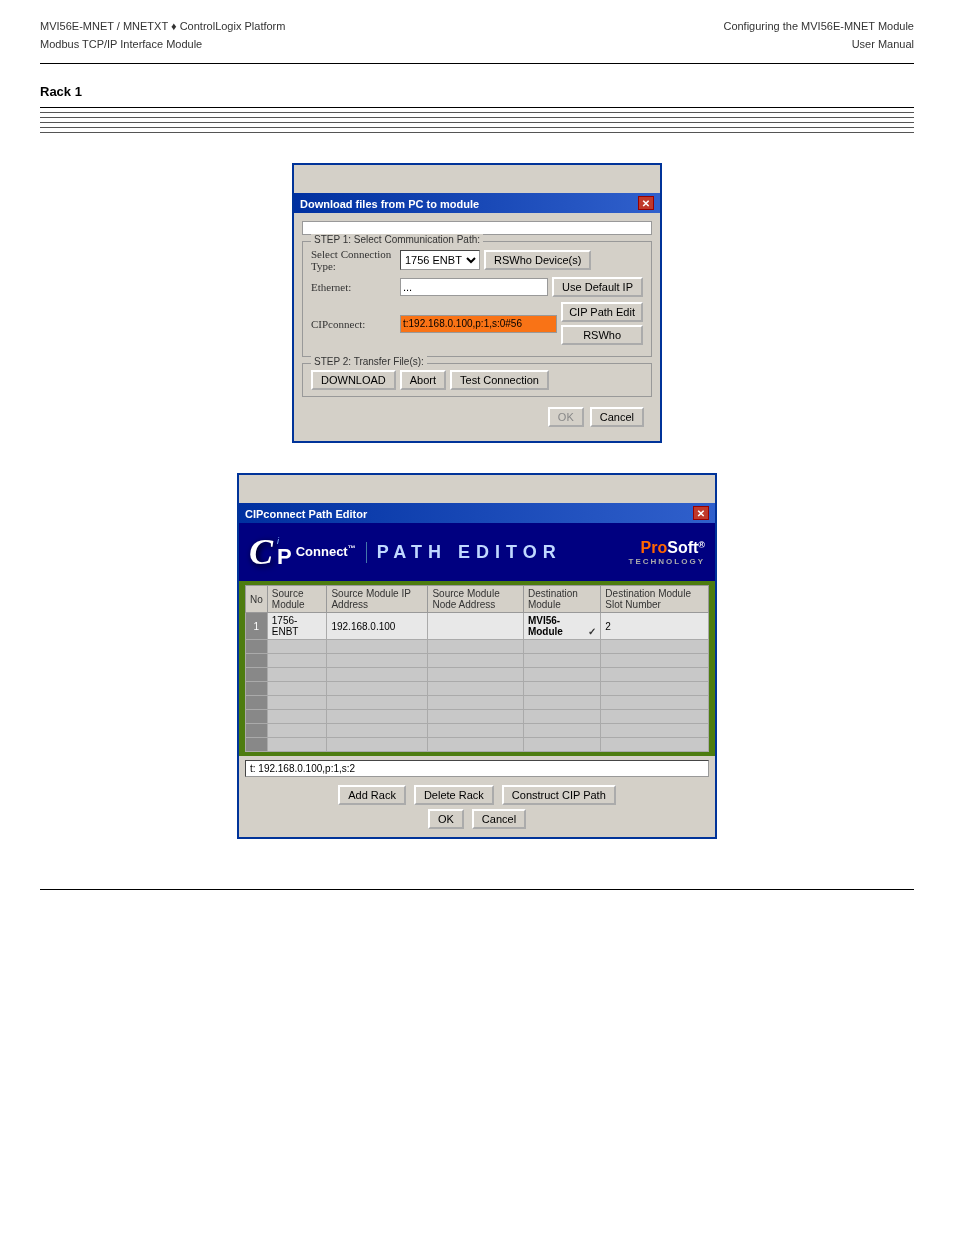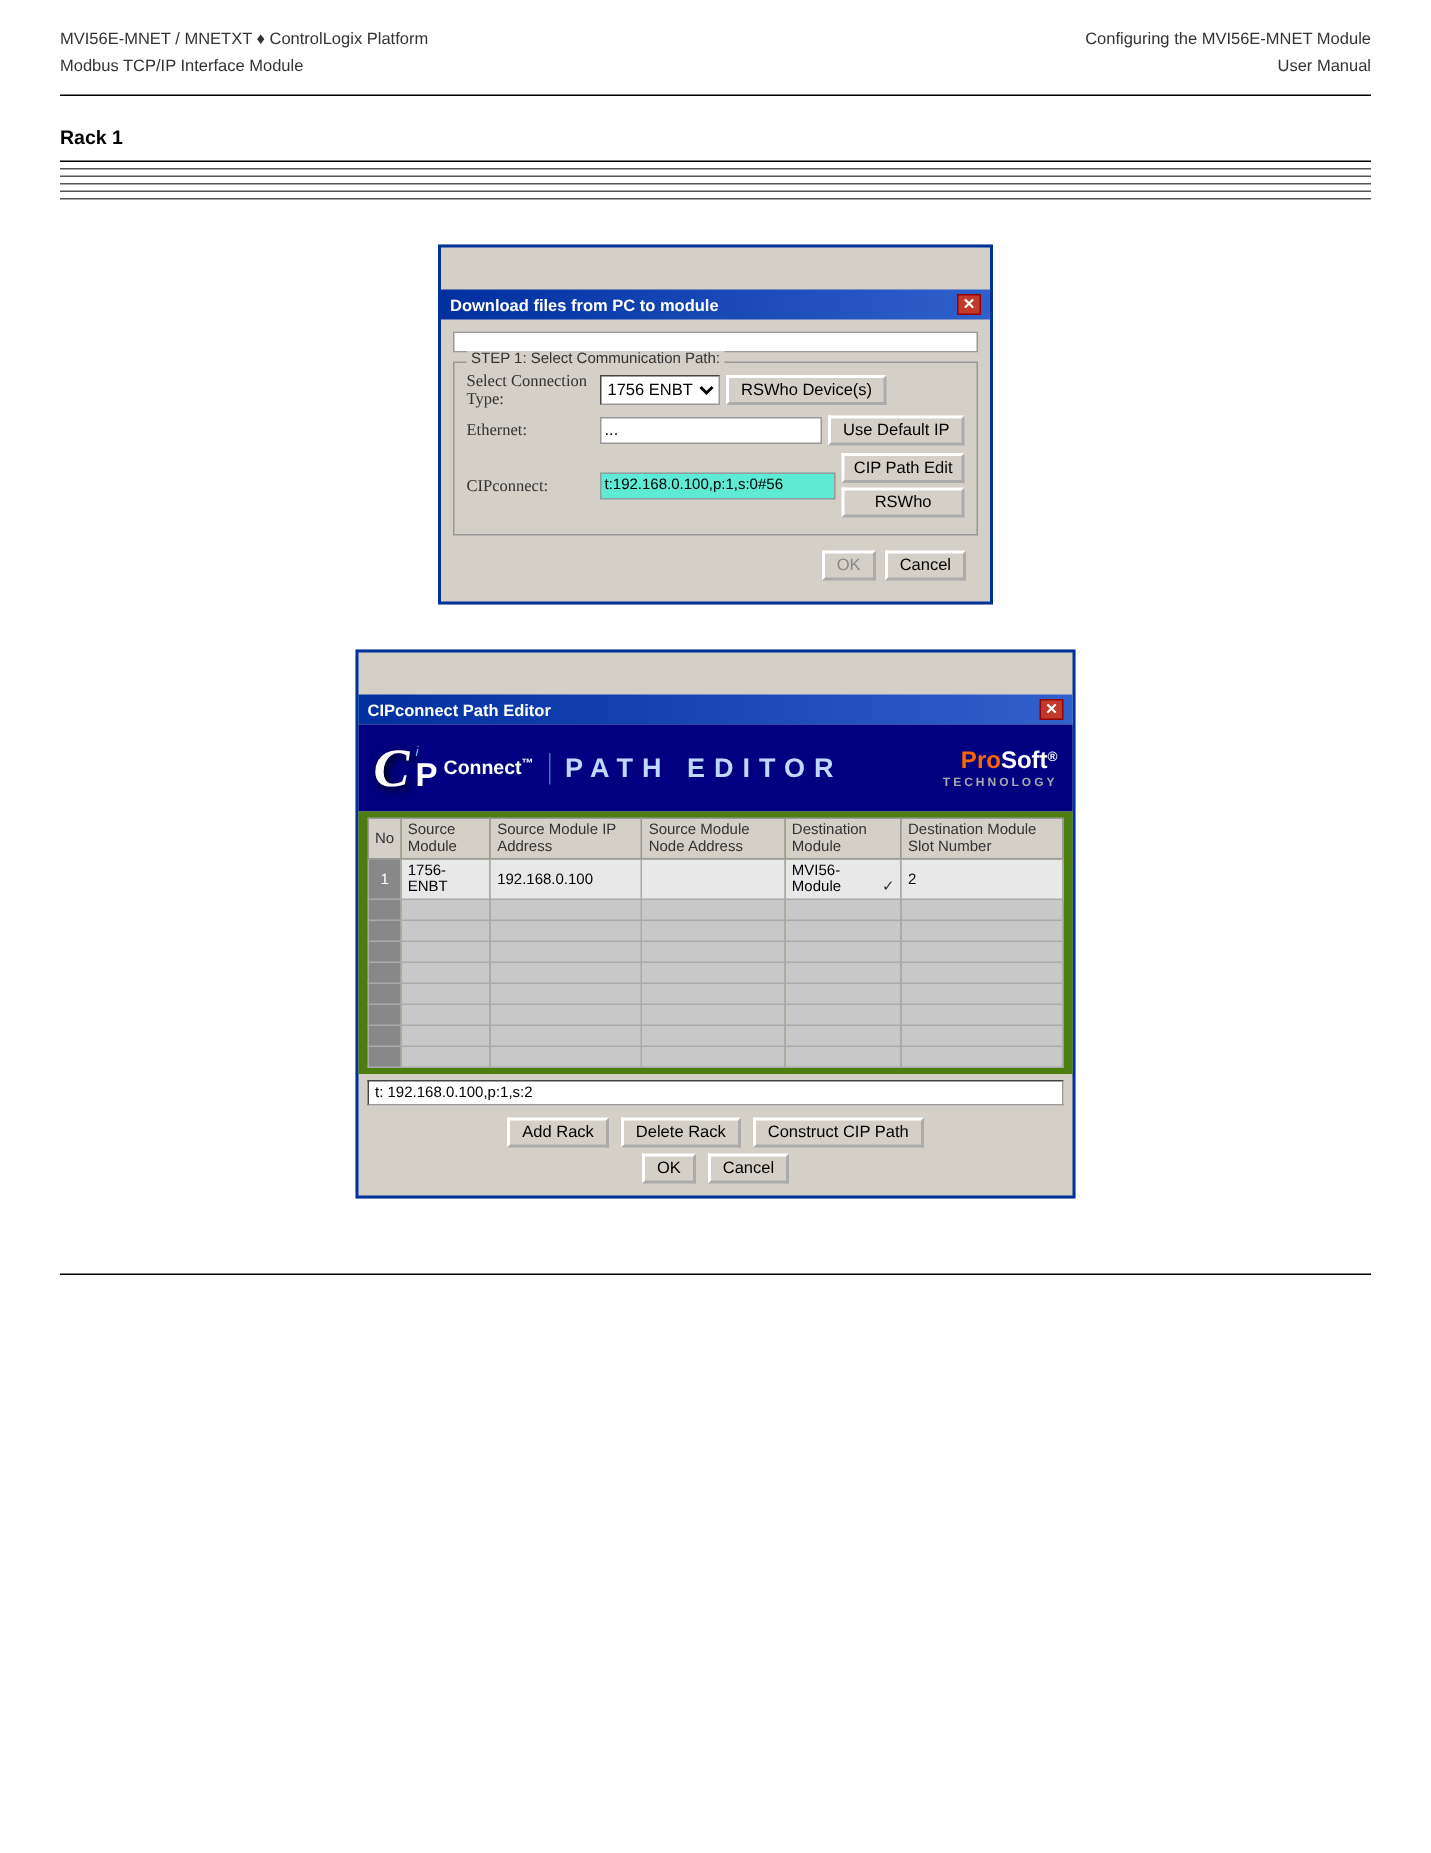--- a/index.html
+++ b/index.html
@@ -156,21 +156,21 @@
     .dialog-btn-sm {
       background: #d4d0c8;
       border: 2px outset #fff;
       font-size: 11px;
       padding: 2px 6px;
       cursor: pointer;
     }
     .cip-value {
       font-size: 10px;
       border: 1px solid #999;
-      background: #5eead4;
+      background: #f97316;
       height: 18px;
       flex: 1;
       padding: 0 2px;
       display: flex;
       align-items: center;
       overflow: hidden;
     }
     .step2-row {
       display: flex;
       align-items: center;
@@ -250,20 +250,21 @@
     .path-table td.row-num {
       background: #888;
       color: #fff;
       width: 20px;
       text-align: center;
     }
     .path-table .dest-module-cell {
       display: flex;
       align-items: flex-end;
       gap: 0;
+      font-weight: bold;
     }
     .empty-rows td {
       background: #c8c8c8;
       height: 14px;
     }
 
     .path-status-bar {
       background: #fff;
       border: 1px inset #999;
       margin: 4px 6px;
@@ -350,20 +351,28 @@
           <div class="cip-value">
             <span>t:192.168.0.100,p:1,s:0#56</span>
           </div>
           <div style="display:flex;flex-direction:column;gap:3px;">
             <button class="dialog-btn-sm">CIP Path Edit</button>
             <button class="dialog-btn-sm">RSWho</button>
           </div>
         </div>
       </div>
 
+      <div class="dialog-group">
+        <span class="dialog-group-label">STEP 2: Transfer File(s):</span>
+        <div class="step2-row">
+          <button class="dialog-btn">DOWNLOAD</button>
+          <button class="dialog-btn">Abort</button>
+          <button class="dialog-btn">Test Connection</button>
+        </div>
+      </div>
 
       <div class="dialog-footer">
         <button class="dialog-btn" style="color:#888;">OK</button>
         <button class="dialog-btn">Cancel</button>
       </div>
     </div>
   </div>
 
   <div class="dialog-path-editor">
 

